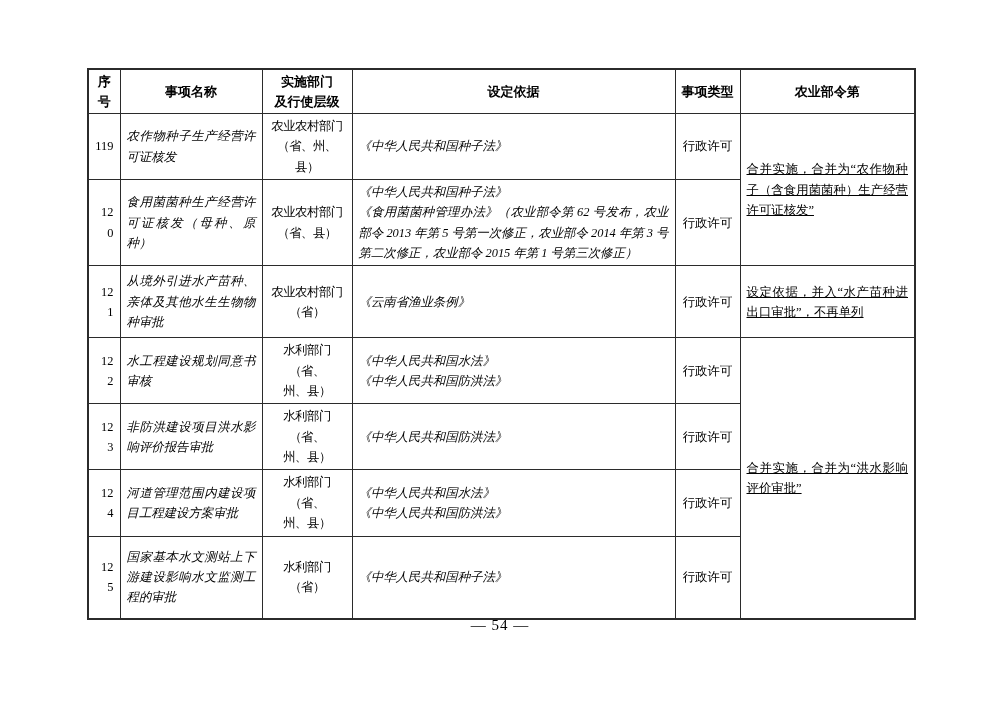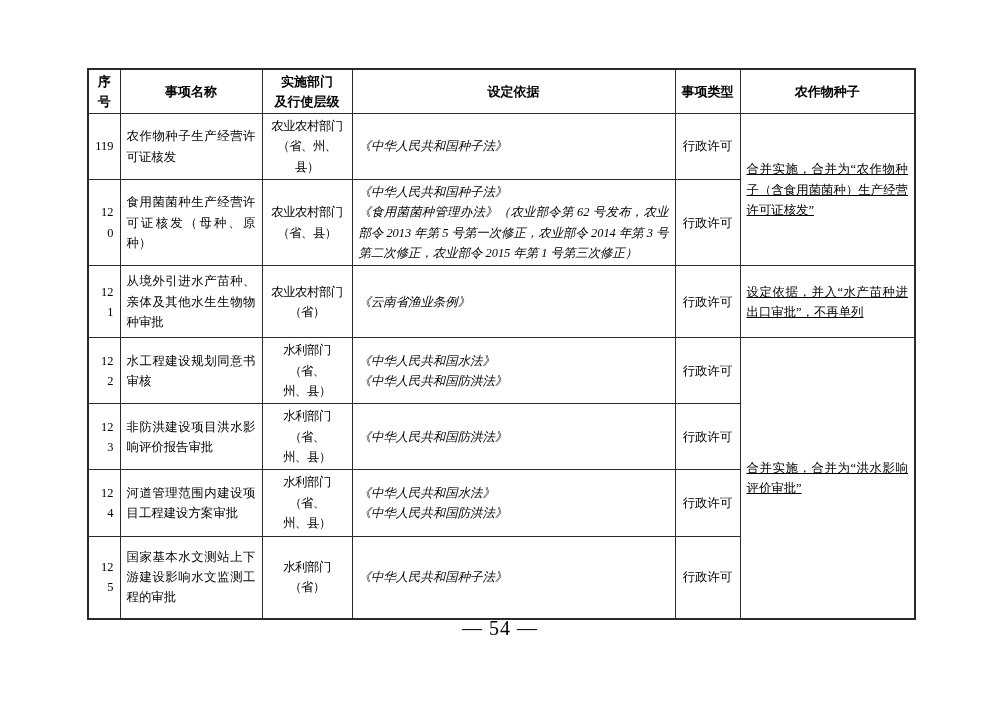--- a/index.html
+++ b/index.html
@@ -52,20 +52,21 @@
   tr.r125  { height: 83px; margin-left: 48px; }
 
   .c-id {
     text-align: right;
     padding: 2px 1px;
   }
   .c-name {
     text-align: justify;
     text-justify: inter-ideograph;
     padding: 2px 7px 2px 9px;
+    font-style: italic;
   }
   .c-dept {
     white-space: pre-line;
     text-align: center;
     padding: 2px 1px 2px 6px;
     letter-spacing: -0.5px;
   }
   .c-basis {
     white-space: pre-line;
     text-align: justify;
@@ -82,21 +83,21 @@
     text-justify: inter-ideograph;
     padding: 2px 7px 2px 9px;
     text-decoration: underline;
   }
   .footer {
     position: absolute;
     top: 617px;
     left: 0;
     width: 100%;
     text-align: center;
-    font-size: 20px;
+    font-size: 15px;
     letter-spacing: 1px;
   }
 </style>
 </head>
 <body>
 
 <div class="page">
 
   <table class="doc-table">
     <colgroup>
@@ -110,21 +111,21 @@
 
     <tbody>
         <tr class="hdr">
       <th>序
 号</th>
       <th>事项名称</th>
       <th>实施部门
 及行使层级</th>
       <th>设定依据</th>
       <th>事项类型</th>
-      <th>农作物种子</th>
+      <th>农业部令第</th>
     </tr>
 
     <tr class="r119">
       <td class="c-id">119</td>
       <td class="c-name">农作物种子生产经营许可证核发</td>
       <td class="c-dept">农业农村部门
 （省、州、县）</td>
       <td class="c-basis">《中华人民共和国种子法》</td>
       <td class="c-type">行政许可</td>
       <td class="c-adjust" rowspan="2">合并实施，合并为“农作物种子（含食用菌菌种）生产经营许可证核发”</td>

